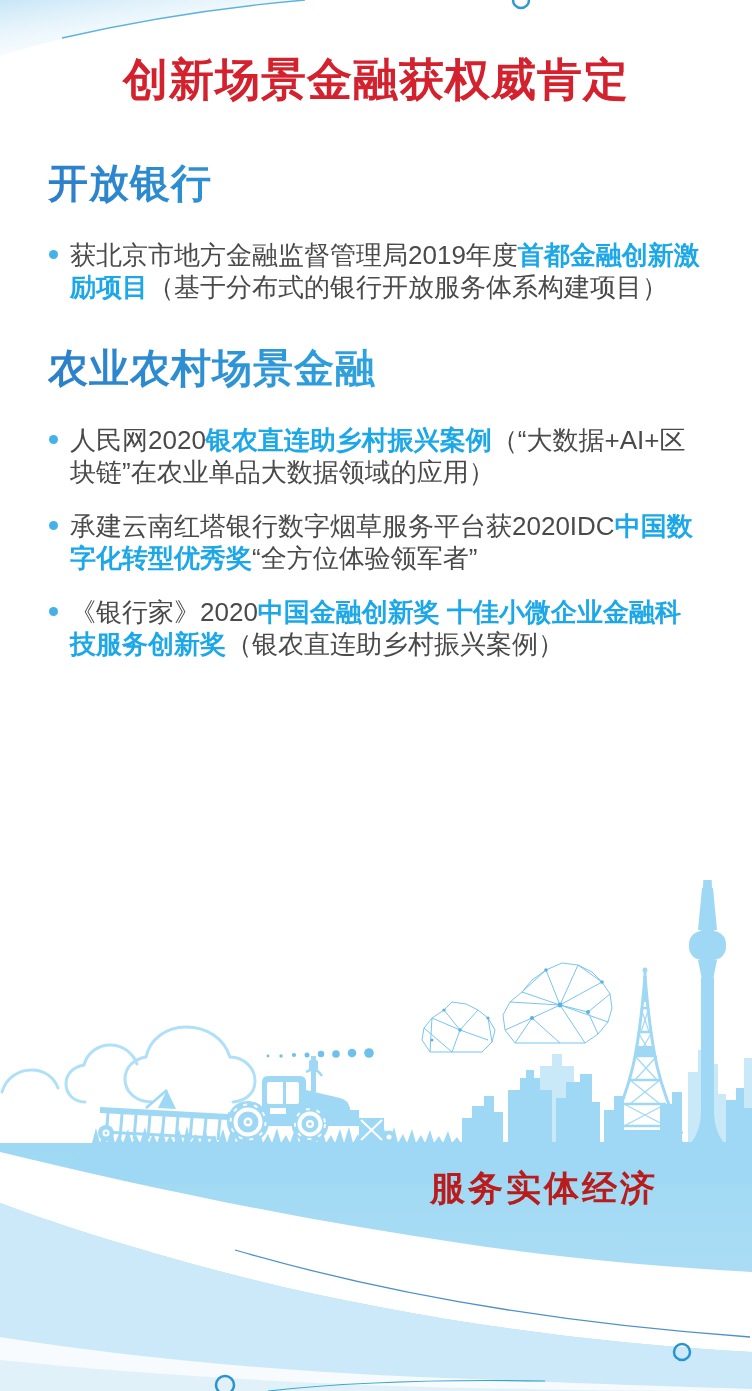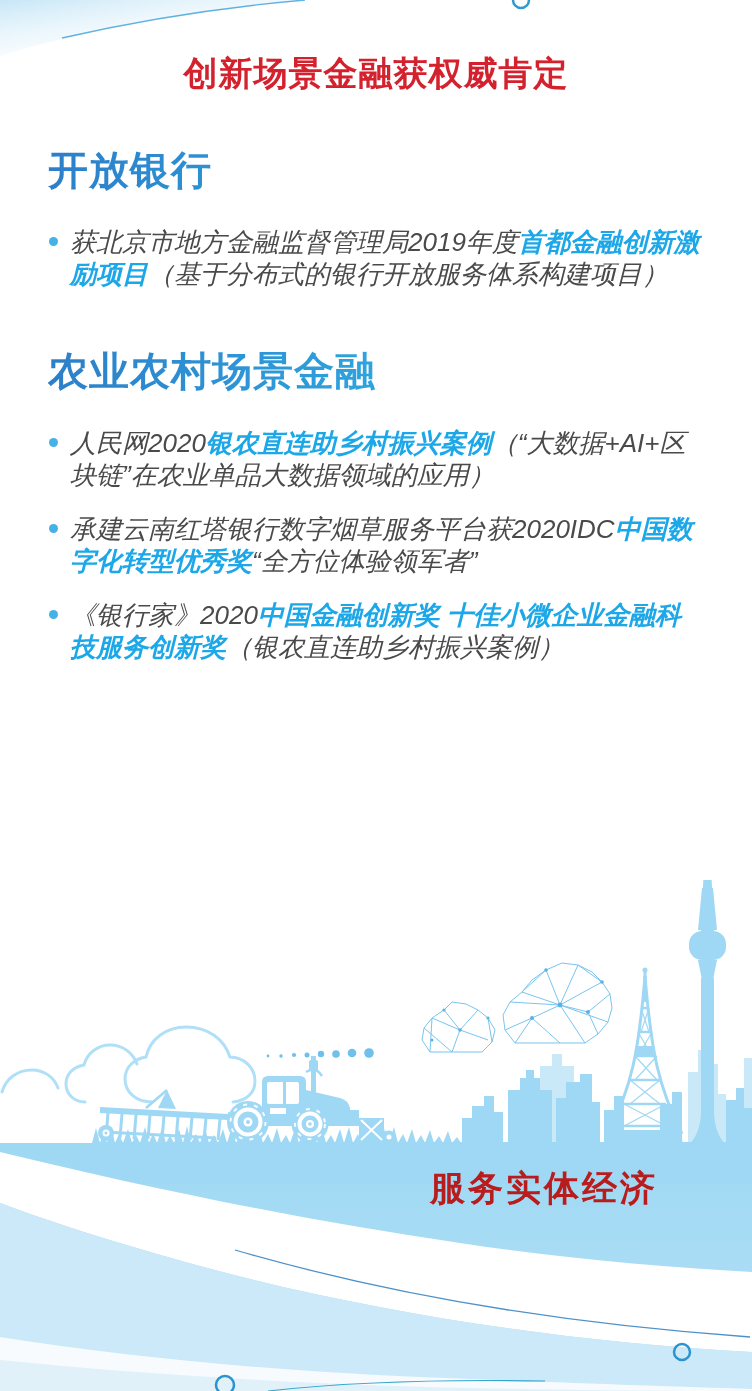--- a/index.html
+++ b/index.html
@@ -1,34 +1,34 @@
 <!DOCTYPE html>
 <html><head>
 <meta charset="utf-8">
 <style>
   html,body{margin:0;padding:0;background:#ffffff;}
   #page{position:relative;width:752px;height:1391px;overflow:hidden;background:#ffffff;
         font-family:"Liberation Sans","DejaVu Sans",sans-serif;}
   svg{display:block;}
   .top-deco{position:absolute;top:0;left:0;}
   #content{position:absolute;left:48px;top:54px;width:656px;}
-  .main-title{font-size:34px;font-weight:700;color:#D4212E;text-align:center;
+  .main-title{font-size:45px;font-weight:700;color:#D4212E;text-align:center;
               line-height:1.15;letter-spacing:1px;margin:0;}
   .sec-h{font-size:40px;font-weight:700;margin:0;color:#2D9BD9;letter-spacing:1px;}
   @supports ((-webkit-background-clip:text) or (background-clip:text)){
     .sec-h{background:linear-gradient(90deg,#2C7FC9 0%,#2FA7E0 55%,#41C2F0 100%);
            -webkit-background-clip:text;background-clip:text;
            -webkit-text-fill-color:transparent;color:transparent;}
   }
   .sec-h1{margin-top:50px;}
-  .sec-h2{margin-top:54px;}
+  .sec-h2{margin-top:38px;}
   ul.bullets{list-style:none;margin:28px 0 0 0;padding:0;}
   ul.bullets li{position:relative;padding-left:22px;margin:0 0 22px 0;
                 font-size:26px;line-height:32px;color:#4A4A4A;
-                word-break:break-all;width:634px;font-style:italic;}
+                word-break:break-all;width:634px;}
   ul.bullets .dot{position:absolute;left:1px;top:11px;width:9px;height:9px;
                   border-radius:50%;background:#45B2E7;}
   ul.bullets .hl{color:#1BA7E8;font-weight:700;}
   .slogan{position:absolute;left:430px;top:1168px;font-size:35px;font-weight:700;
           color:#b91c1c;letter-spacing:3px;line-height:40px;}
   .bottom-art{position:absolute;left:0;top:880px;}
 </style>
 </head>
 <body>
 <div id="page">

